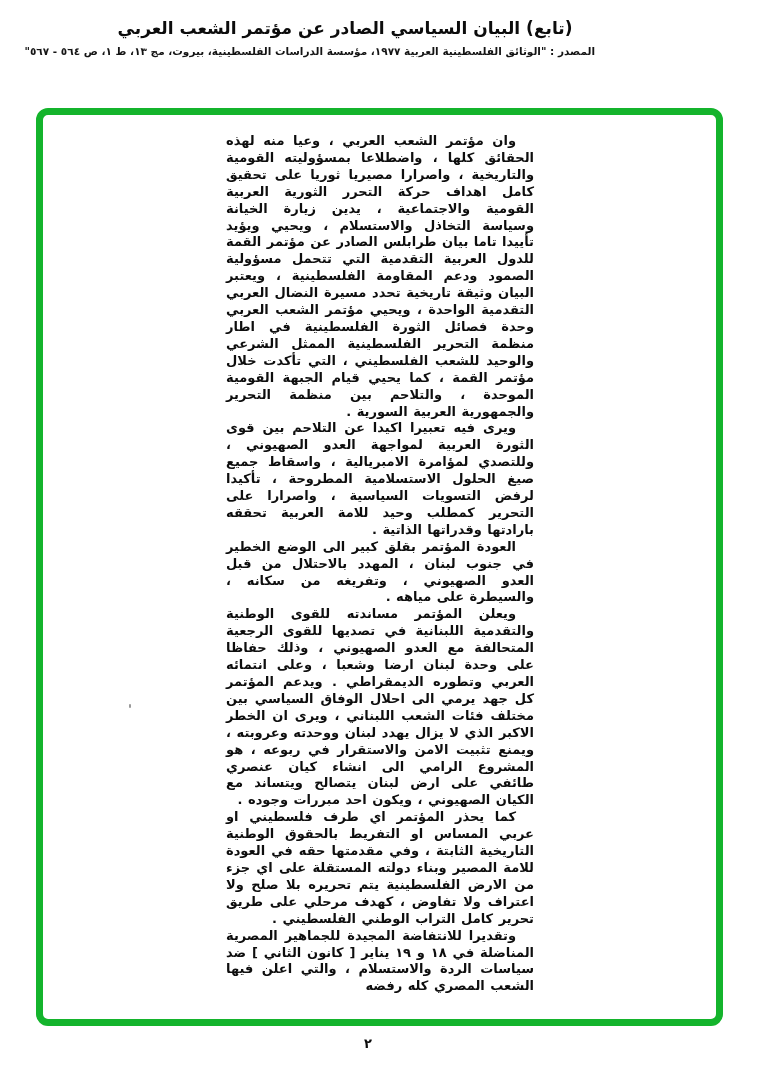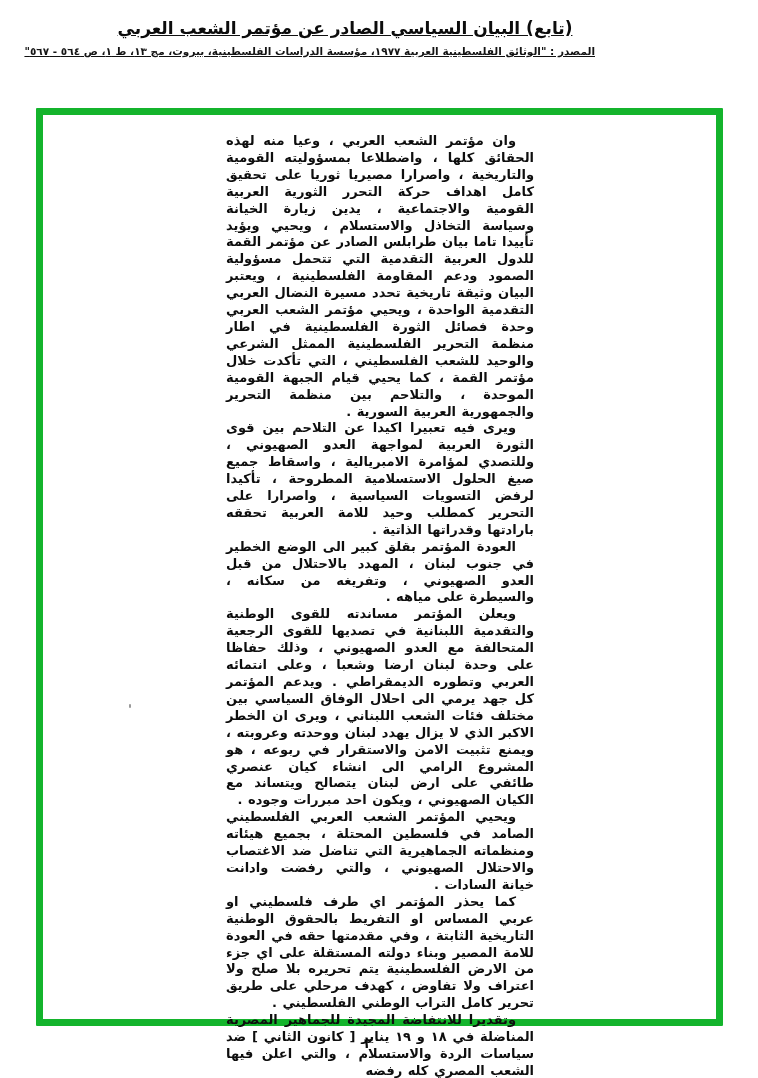--- a/index.html
+++ b/index.html
@@ -15,21 +15,20 @@
     color: #101010;
     overflow: hidden;
   }
   .doc-header {
     position: absolute;
     top: 18px;
     left: 0;
     width: 690px;
     text-align: center;
     direction: rtl;
-    text-decoration: underline;
   }
   .doc-title {
     margin: 0;
     font-size: 17px;
     font-weight: bold;
     letter-spacing: 0.2px;
     color: #0c0c0c;
   }
   .doc-source {
     margin: 7px auto 0 auto;
@@ -40,21 +39,21 @@
     direction: rtl;
     white-space: nowrap;
   }
   .green-frame {
     position: absolute;
     left: 36px;
     top: 108px;
     width: 673px;
     height: 904px;
     border: 7px solid #14b42c;
-    border-radius: 1px;
+    border-radius: 12px;
     background: #ffffff;
   }
   .text-column {
     position: absolute;
     left: 183px;  
     top: 18px;    
     width: 308px;
     direction: rtl;
     text-align: justify;
   }
@@ -95,21 +94,20 @@
   <h1 class="doc-title">(تابع) البيان السياسي الصادر عن مؤتمر الشعب العربي</h1>
   <div class="doc-source">المصدر :  "الوثائق الفلسطينية العربية ١٩٧٧، مؤسسة الدراسات الفلسطينية، بيروت، مج ١٣، ط ١، ص ٥٦٤ - ٥٦٧"</div>
 </header>
 
 <div class="green-frame">
   <div class="text-column">
       <p class="para">وان مؤتمر الشعب العربي ، وعيا منه لهذه الحقائق كلها ، واضطلاعا بمسؤوليته القومية والتاريخية ، واصرارا مصيريا ثوريا على تحقيق كامل اهداف حركة التحرر الثورية العربية القومية والاجتماعية ، يدين زيارة الخيانة وسياسة التخاذل والاستسلام ، ويحيي ويؤيد تأييدا تاما بيان طرابلس الصادر عن مؤتمر القمة للدول العربية التقدمية التي تتحمل مسؤولية الصمود ودعم المقاومة الفلسطينية ، ويعتبر البيان وثيقة تاريخية تحدد مسيرة النضال العربي التقدمية الواحدة ، ويحيي مؤتمر الشعب العربي وحدة فصائل الثورة الفلسطينية في اطار منظمة التحرير الفلسطينية الممثل الشرعي والوحيد للشعب الفلسطيني ، التي تأكدت خلال مؤتمر القمة ، كما يحيي قيام الجبهة القومية الموحدة ، والتلاحم بين منظمة التحرير والجمهورية العربية السورية .</p>
       <p class="para">ويرى فيه تعبيرا اكيدا عن التلاحم بين قوى الثورة العربية لمواجهة العدو الصهيوني ، وللتصدي لمؤامرة الامبريالية ، واسقاط جميع صيغ الحلول الاستسلامية المطروحة ، تأكيدا لرفض التسويات السياسية ، واصرارا على التحرير كمطلب وحيد للامة العربية تحققه بارادتها وقدراتها الذاتية .</p>
       <p class="para">العودة المؤتمر بقلق كبير الى الوضع الخطير في جنوب لبنان ، المهدد بالاحتلال من قبل العدو الصهيوني ، وتفريغه من سكانه ، والسيطرة على مياهه .</p>
       <p class="para">ويعلن المؤتمر مساندته للقوى الوطنية والتقدمية اللبنانية في تصديها للقوى الرجعية المتحالفة مع العدو الصهيوني ، وذلك حفاظا على وحدة لبنان ارضا وشعبا ، وعلى انتمائه العربي وتطوره الديمقراطي . ويدعم المؤتمر كل جهد يرمي الى احلال الوفاق السياسي بين مختلف فئات الشعب اللبناني ، ويرى ان الخطر الاكبر الذي لا يزال يهدد لبنان ووحدته وعروبته ، ويمنع تثبيت الامن والاستقرار في ربوعه ، هو المشروع الرامي الى انشاء كيان عنصري طائفي على ارض لبنان يتصالح ويتساند مع الكيان الصهيوني ، ويكون احد مبررات وجوده .</p>
-      <p class="para">ويحيي المؤتمر الشعب العربي الفلسطيني الصامد في فلسطين المحتلة ، بجميع هيئاته ومنظماته الجماهيرية التي تناضل ضد الاغتصاب والاحتلال الصهيوني ، والتي رفضت وادانت خيانة السادات .</p>
       <p class="para">كما يحذر المؤتمر اي طرف فلسطيني او عربي المساس او التفريط بالحقوق الوطنية التاريخية الثابتة ، وفي مقدمتها حقه في العودة للامة المصير وبناء دولته المستقلة على اي جزء من الارض الفلسطينية يتم تحريره بلا صلح ولا اعتراف ولا تفاوض ، كهدف مرحلي على طريق تحرير كامل التراب الوطني الفلسطيني .</p>
       <p class="para">وتقديرا للانتفاضة المجيدة للجماهير المصرية المناضلة في ١٨ و ١٩ يناير [ كانون الثاني ] ضد سياسات الردة والاستسلام ، والتي اعلن فيها الشعب المصري كله رفضه</p>
     </div>
 </div>
 
 <div class="scan-artifact"></div>
 
 <div class="page-number">٢</div>
 
 </body></html>

